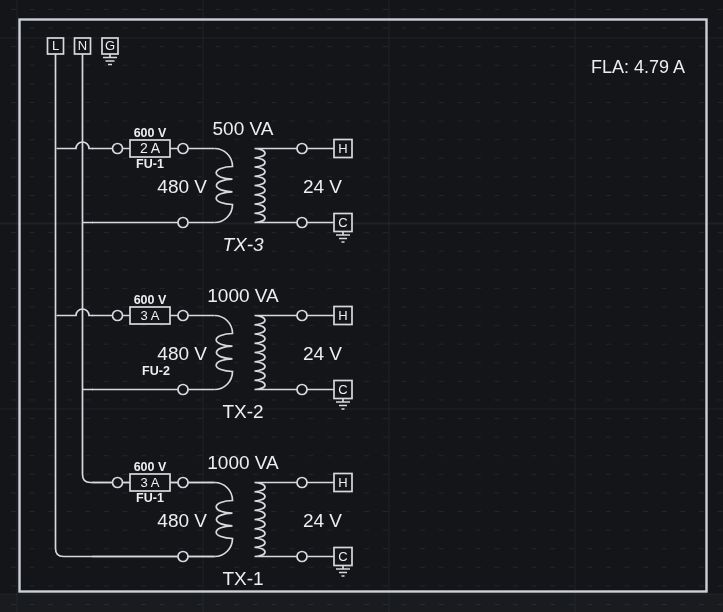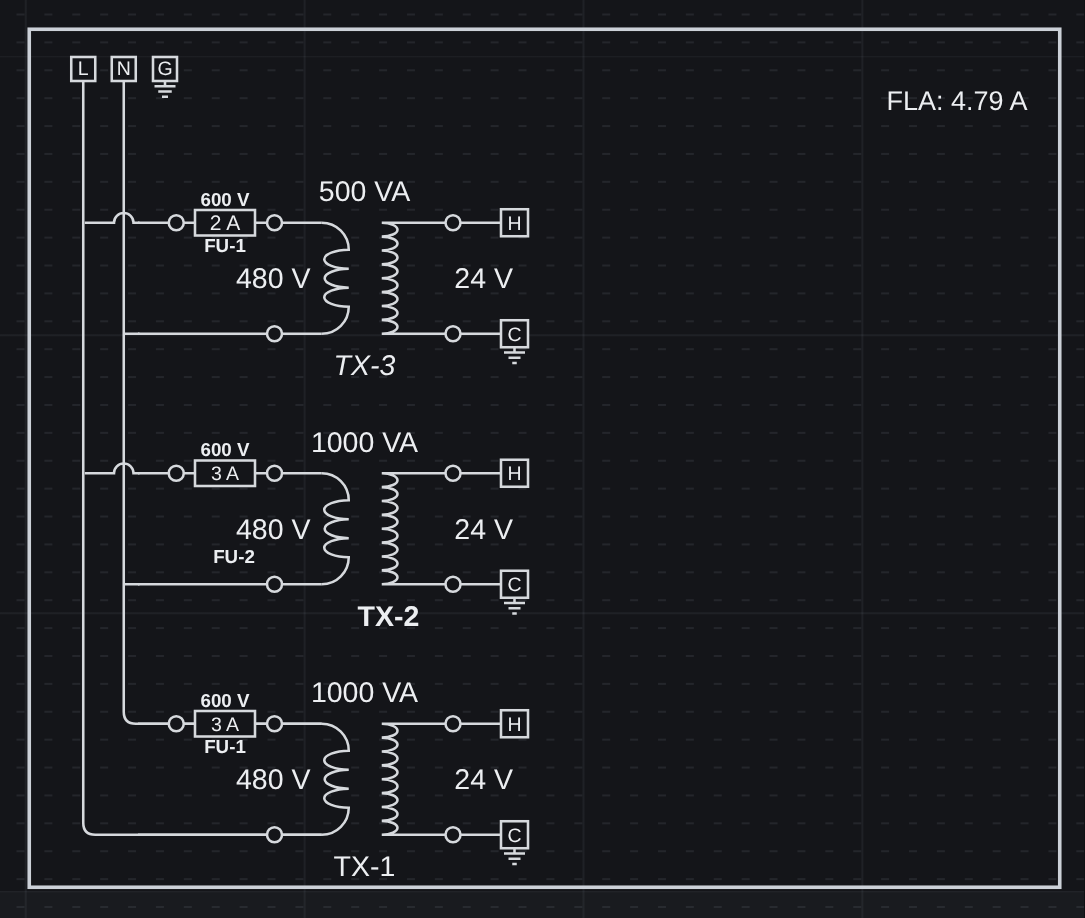--- a/index.html
+++ b/index.html
@@ -103,21 +103,21 @@
   <div class="lbl f16 c" style="left:203px;top:235px;width:80px;font-style:italic;">TX-3</div>
 
   <div class="lbl f16 c" style="left:193px;top:286px;width:100px;">1000 VA</div>
   <div class="lbl f12 c" style="left:122px;top:293px;width:56px;">600 V</div>
   <div class="lbl c" style="left:130px;top:307px;width:40px;height:17px;line-height:17px;font-size:13px;">3 A</div>
   <div class="lbl f12 c" style="left:128px;top:324px;width:56px;margin-top:40px;">FU-2</div>
   <div class="lbl f16 r" style="left:143px;top:344px;width:64px;">480 V</div>
   <div class="lbl f16 l" style="left:282px;top:344px;width:60px;">24 V</div>
   <div class="lbl box-letter c" style="left:334px;top:306.5px;width:18px;height:18px;line-height:18px;">H</div>
   <div class="lbl box-letter c" style="left:334px;top:380.5px;width:18px;height:18px;line-height:18px;">C</div>
-  <div class="lbl f16 c" style="left:219px;top:402px;width:80px;font-weight:bold;">TX-2</div>
+  <div class="lbl f16 c" style="left:203px;top:402px;width:80px;">TX-2</div>
 
   <div class="lbl f16 c" style="left:193px;top:453px;width:100px;">1000 VA</div>
   <div class="lbl f12 c" style="left:122px;top:460px;width:56px;">600 V</div>
   <div class="lbl c" style="left:130px;top:474px;width:40px;height:17px;line-height:17px;font-size:13px;">3 A</div>
   <div class="lbl f12 c" style="left:122px;top:491px;width:56px;">FU-1</div>
   <div class="lbl f16 r" style="left:143px;top:511px;width:64px;">480 V</div>
   <div class="lbl f16 l" style="left:282px;top:511px;width:60px;">24 V</div>
   <div class="lbl box-letter c" style="left:334px;top:473.5px;width:18px;height:18px;line-height:18px;">H</div>
   <div class="lbl box-letter c" style="left:334px;top:547.5px;width:18px;height:18px;line-height:18px;">C</div>
   <div class="lbl f16 c" style="left:203px;top:569px;width:80px;">TX-1</div>

